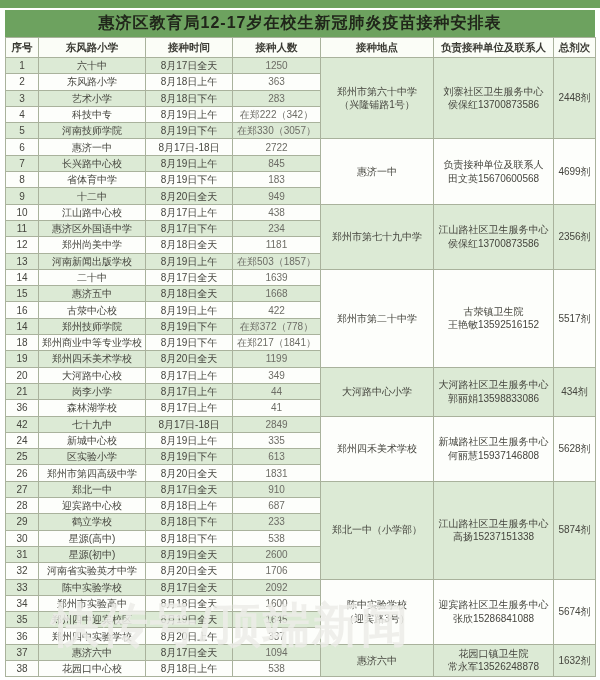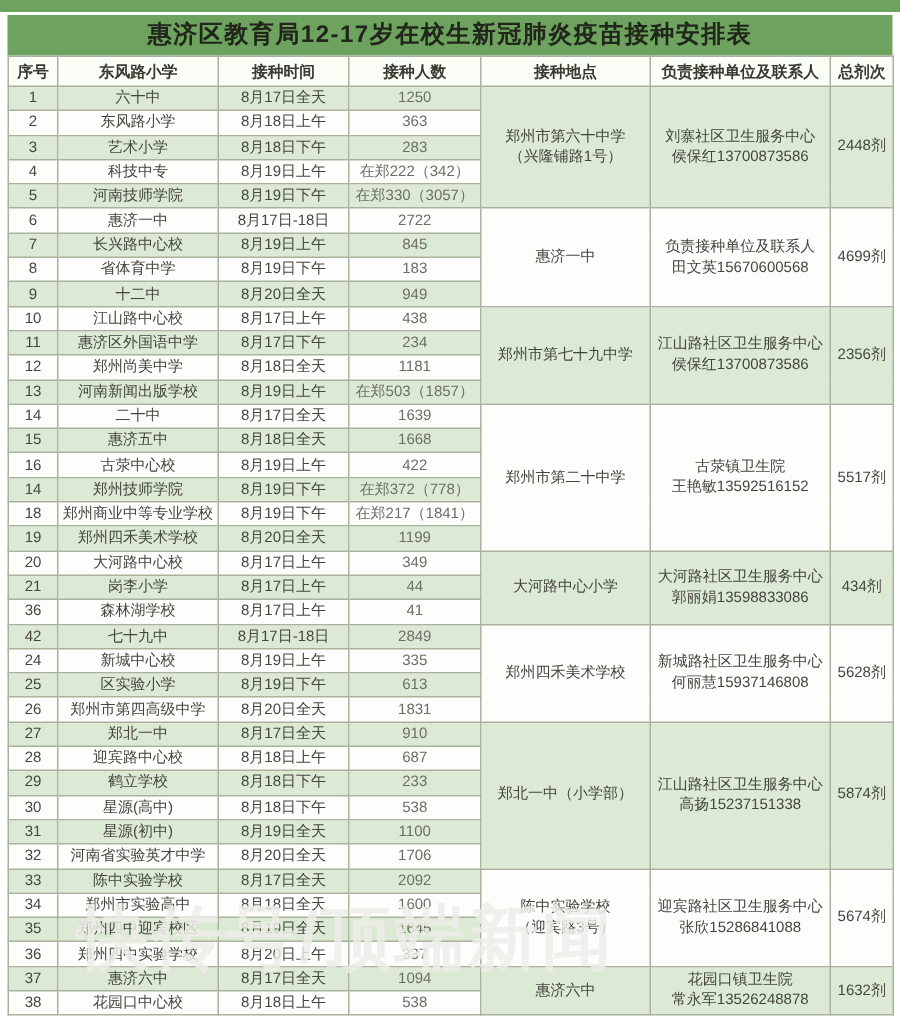--- a/index.html
+++ b/index.html
@@ -318,21 +318,21 @@
       <tr class="even">
         <td class="rc">30</td>
         <td class="rc">星源(高中)</td>
         <td class="rc">8月18日下午</td>
         <td class="rc count-cell">538</td>
       </tr>
       <tr class="odd">
         <td class="rc">31</td>
         <td class="rc">星源(初中)</td>
         <td class="rc">8月19日全天</td>
-        <td class="rc count-cell">1100</td>
+        <td class="rc count-cell">2600</td>
       </tr>
       <tr class="even">
         <td class="rc">32</td>
         <td class="rc">河南省实验英才中学</td>
         <td class="rc">8月20日全天</td>
         <td class="rc count-cell">1706</td>
       </tr>
       <tr class="odd">
         <td class="rc">33</td>
         <td class="rc">陈中实验学校</td>

